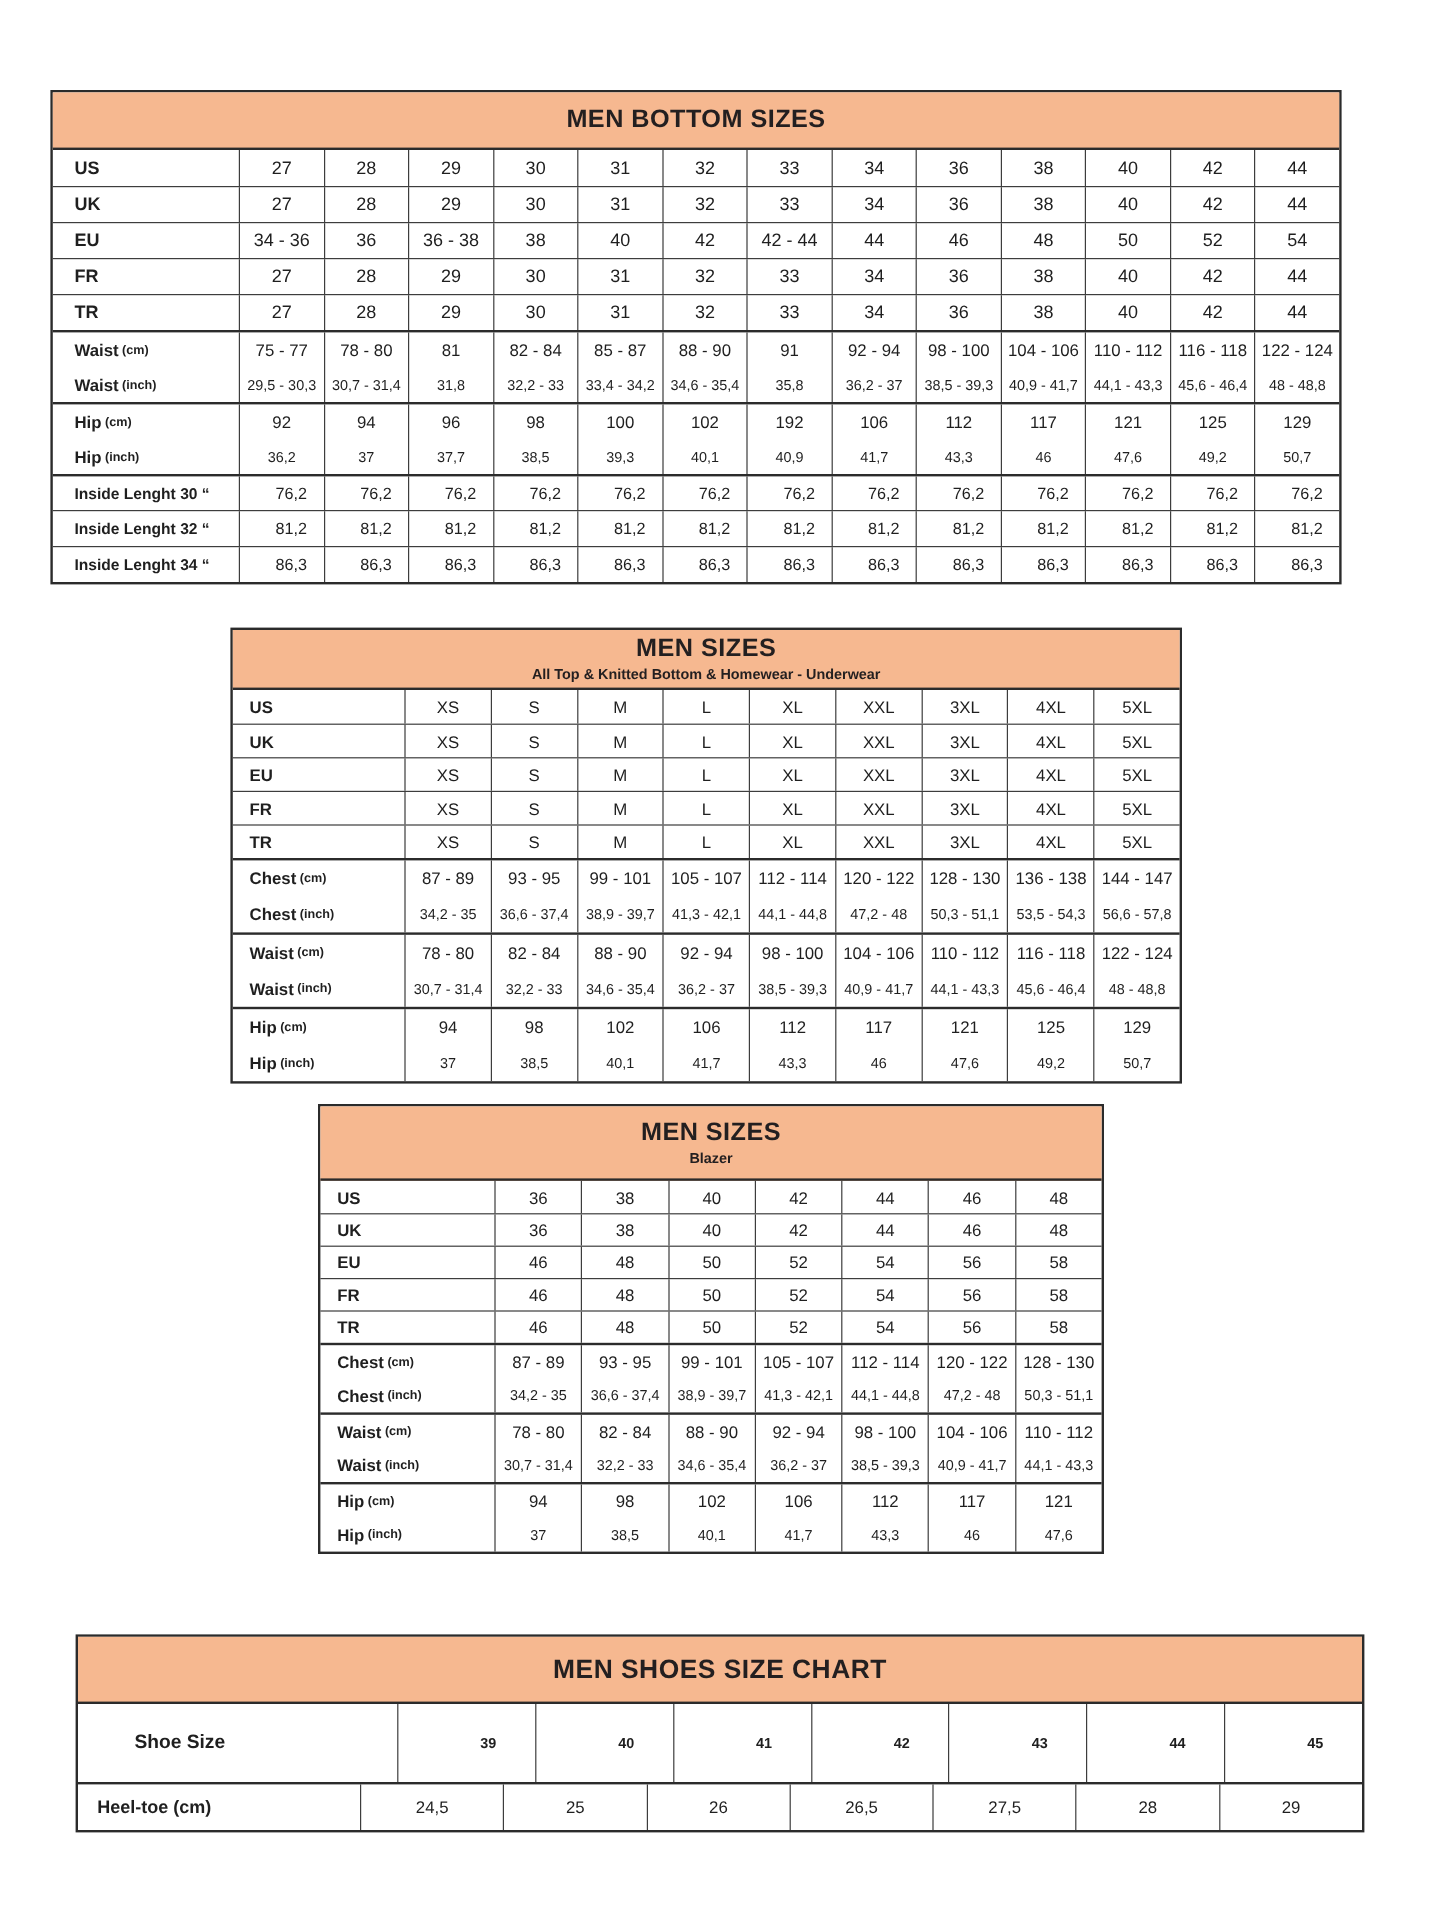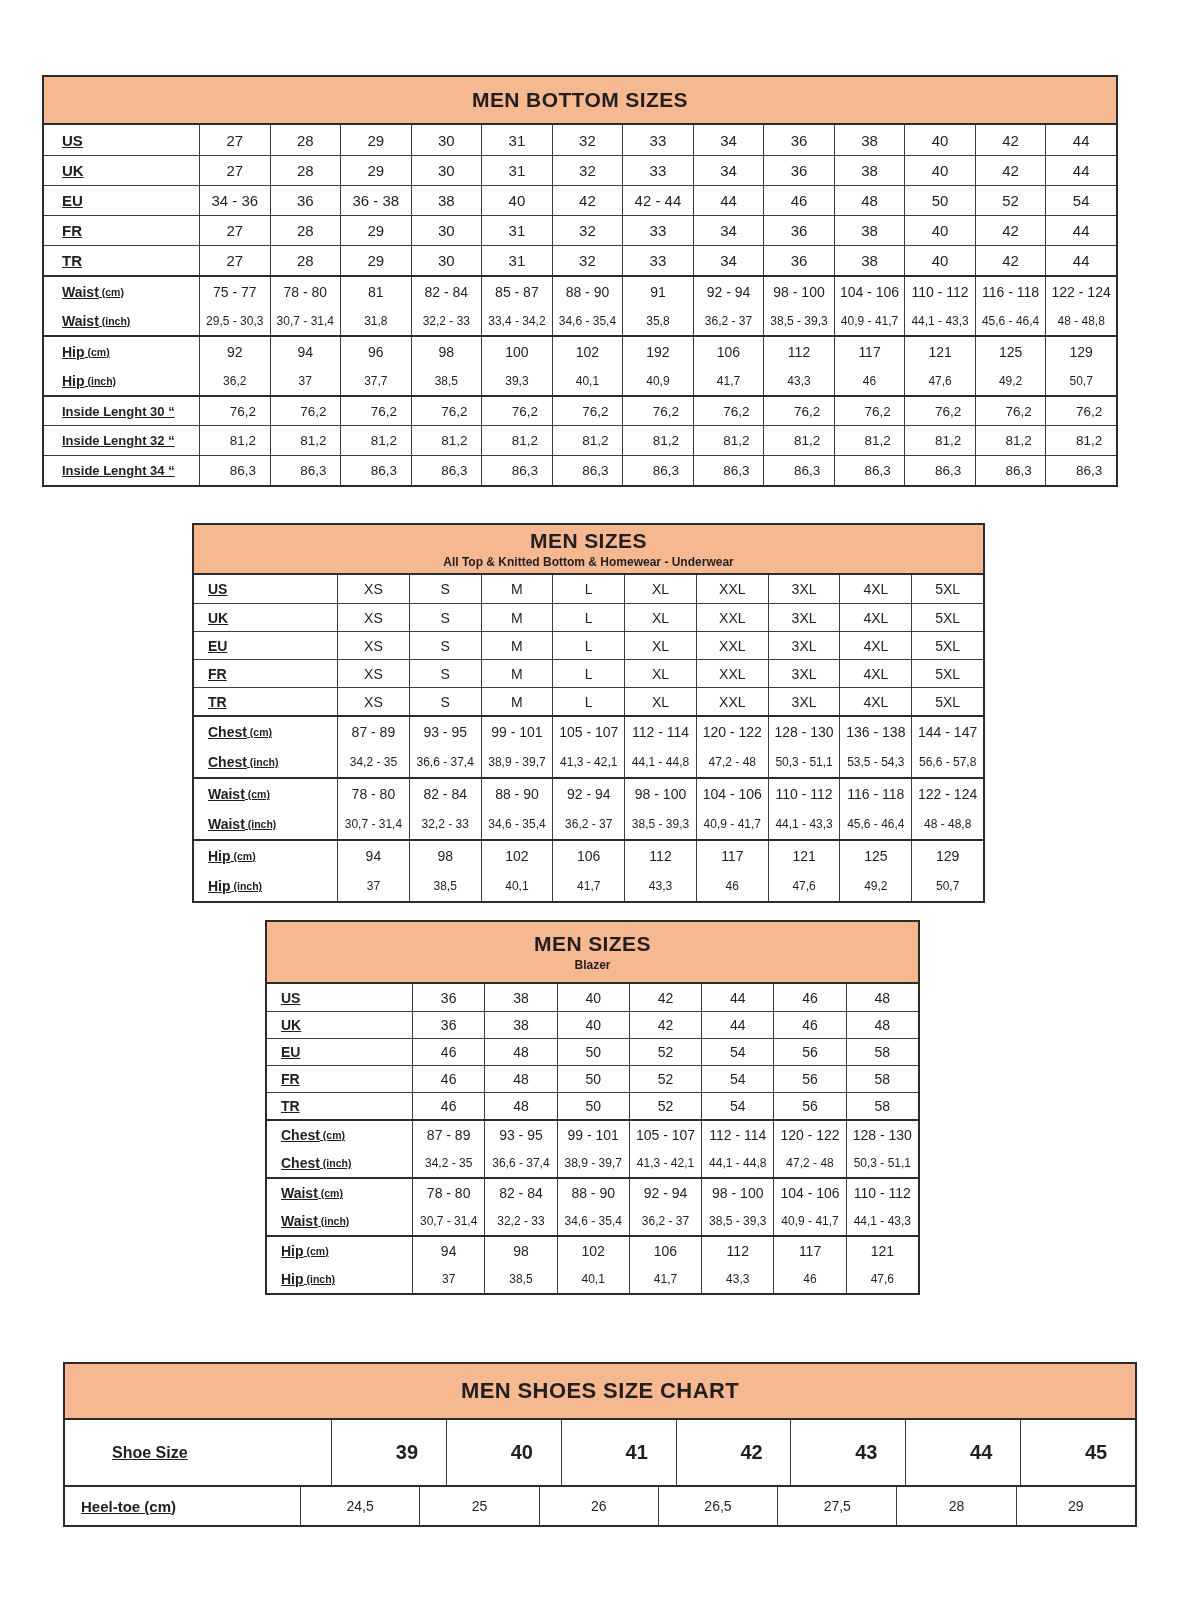--- a/index.html
+++ b/index.html
@@ -29,21 +29,21 @@
   .t4 .ttl{font-size:22px;}
   .sub{font-weight:700;font-size:12px;margin-top:2px;color:#231f20;}
   .sub:empty{display:none;}
 
   .row{display:flex;border-top:1px solid var(--border-thin);}
   .tbody .row:first-child{border-top:none;}
   .row.sep-strong{border-top:2px solid var(--border-strong);}
 
   .cell{display:flex;align-items:center;justify-content:center;white-space:nowrap;}
   .data-cell{flex:1 1 0;border-left:1px solid var(--border-thin);}
-  .label-cell{flex:0 0 auto;display:flex;flex-direction:column;justify-content:center;align-items:flex-start;padding-left:18px;text-decoration:underline;}
+  .label-cell{flex:0 0 auto;display:flex;flex-direction:column;justify-content:center;align-items:flex-start;padding-left:18px;}
   .t1 .label-cell{width:155px;}
   .t2 .label-cell{width:143px;padding-left:14px;}
   .t3 .label-cell{width:145px;padding-left:14px;}
   .t4 .label-cell{width:235px;padding-left:16px;}
 
   .lab-line{display:flex;align-items:baseline;white-space:nowrap;}
   .lab-main{font-weight:700;font-size:14px;}
   .lab-unit{font-weight:700;font-size:10.5px;}
   .t1 .row-size .lab-main{font-size:15px;}
   .t1 .row-inside .lab-main{font-size:13px;}
@@ -55,21 +55,21 @@
   .t2 .row-single{height:28px;}
   .t2 .row-pair{height:62px;}
   .t3 .row-single{height:27px;}
   .t3 .row-pair{height:58px;}
   .t4 .row-shoe{height:65px;margin-left:31px;}
   .t4 .row-heel{height:40px;}
 
   .row-size .data-cell{font-size:14px;}
   .t1 .row-size .data-cell{font-size:15px;}
   .row-inside .data-cell{font-size:13.5px;padding-left:16px;}
-  .t4 .row-shoe .data-cell{font-size:20px;font-weight:700;padding-left:36px;}
+  .t4 .row-shoe .data-cell{font-size:12px;font-weight:700;padding-left:36px;}
   .t4 .row-heel .data-cell{font-size:14px;}
 
   .pair-cell{flex-direction:column;align-items:stretch;padding:0;}
   .pair-cell .line{flex:1 1 0;display:flex;align-items:center;justify-content:center;}
   .row-pair .label-cell .lab-line{flex:1 1 0;display:flex;align-items:center;}
   .line-cm{font-size:14px;}
   .line-inch{font-size:12px;}
 </style>
 </head>
 <body>

